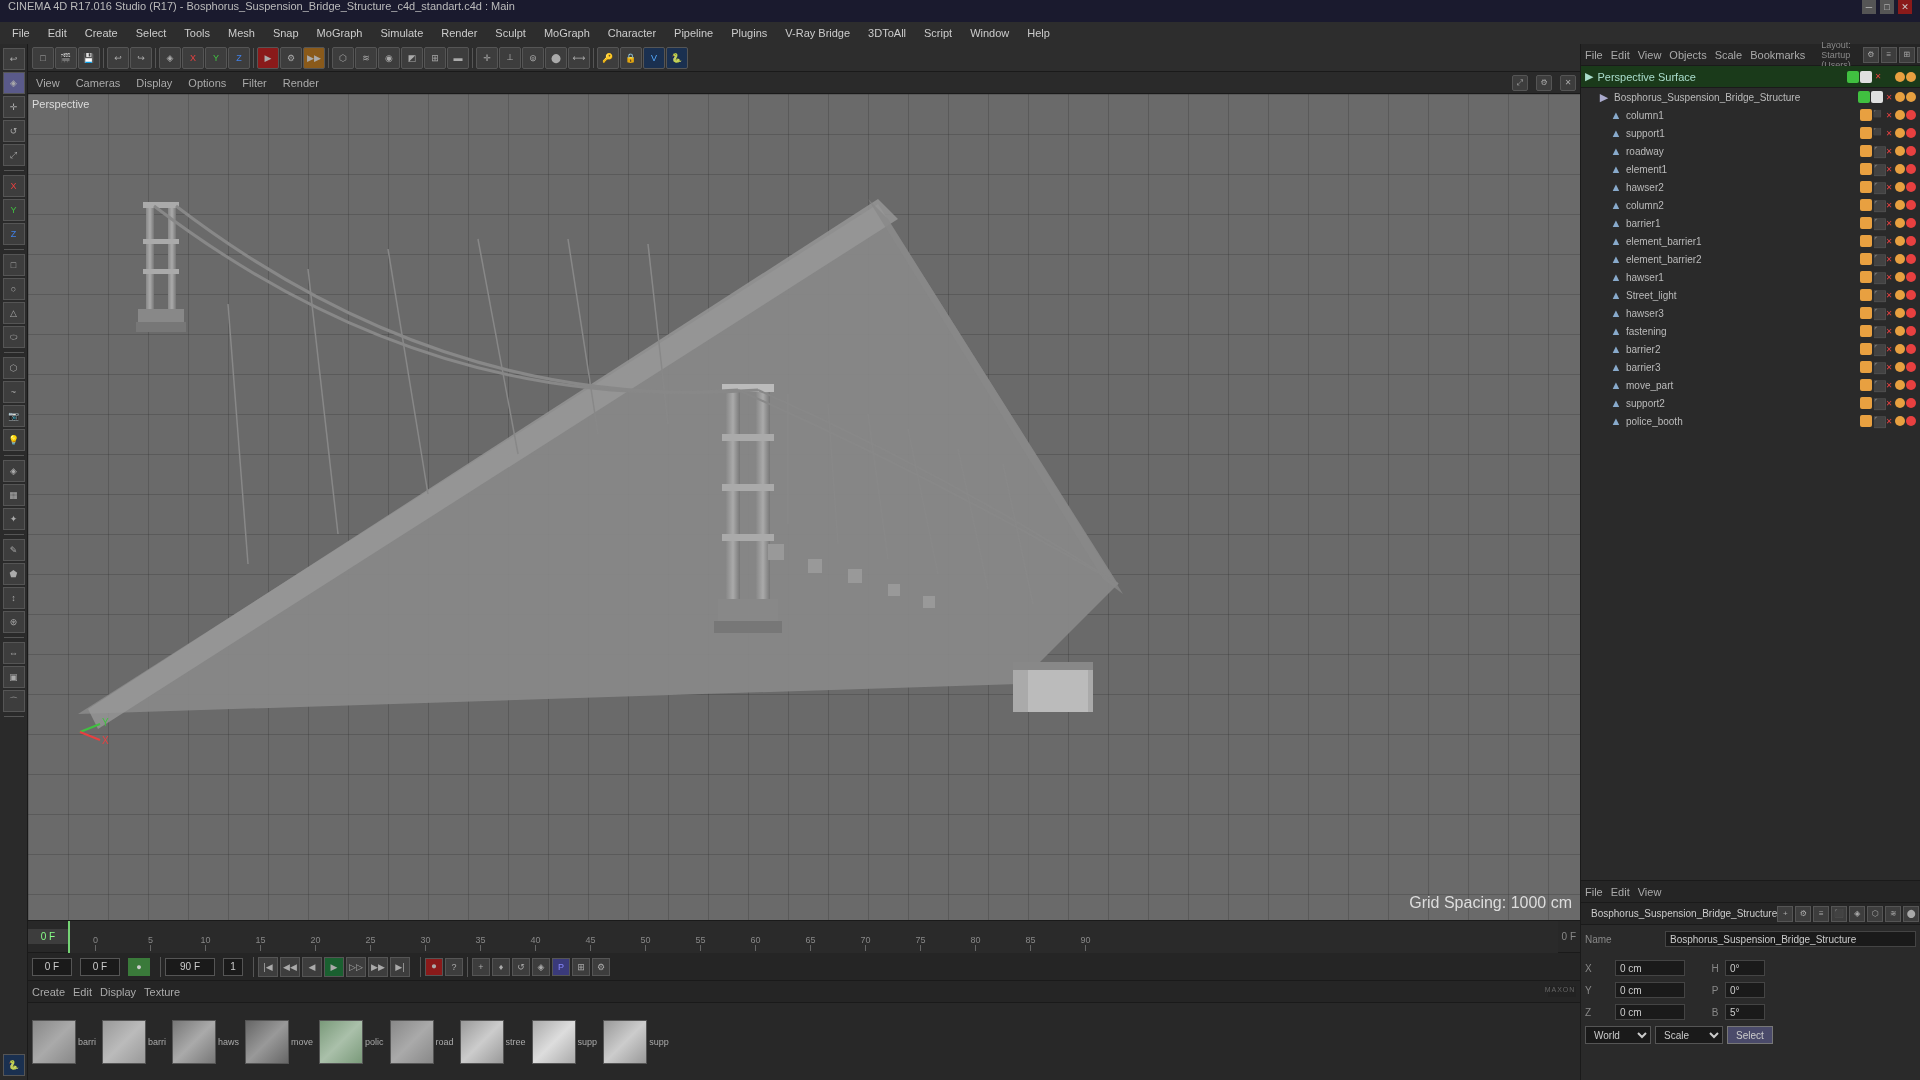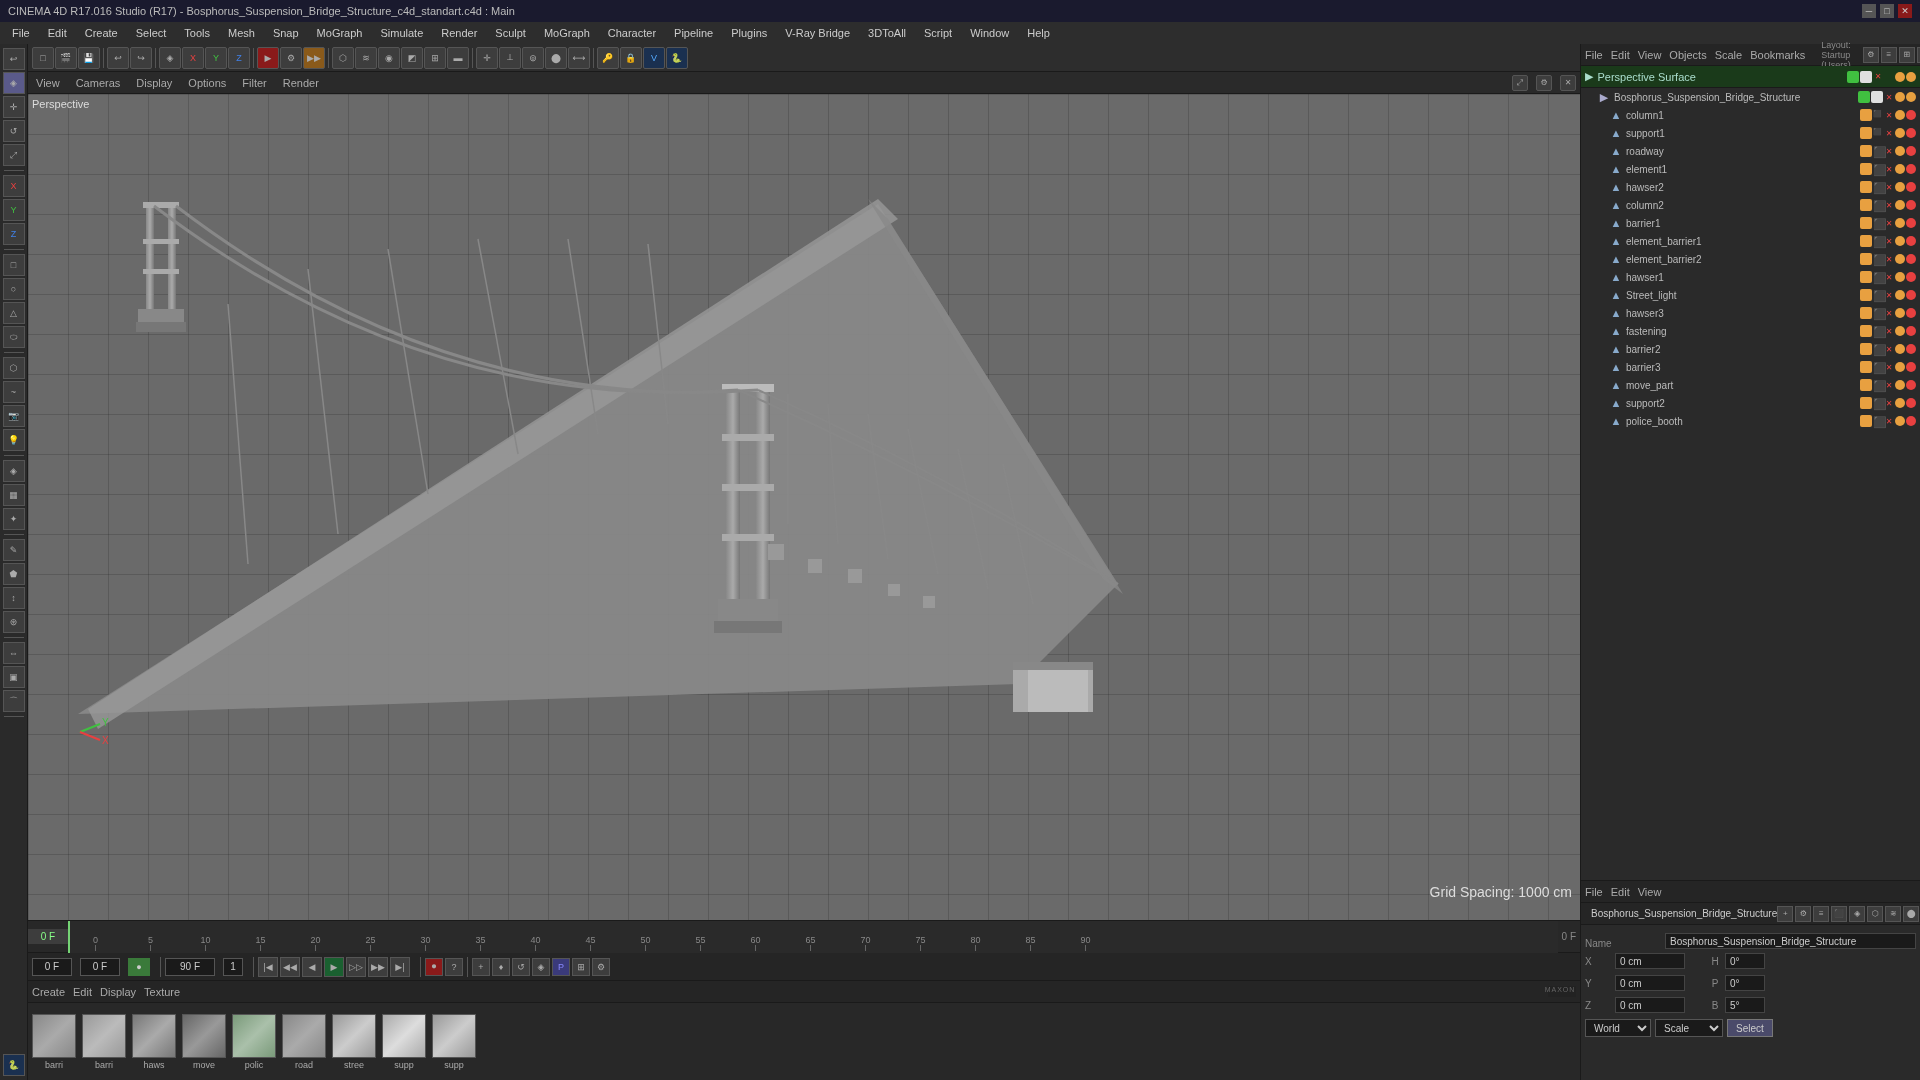--- a/index.html
+++ b/index.html
@@ -1,21 +1,21 @@
 <!DOCTYPE html>
 <html><head>
   <meta charset="utf-8">
   <style>
     * { margin: 0; padding: 0; box-sizing: border-box; }
     body { width: 1920px; height: 1080px; overflow: hidden; background: #3a3a3a; font-family: Arial, sans-serif; font-size: 11px; color: #ccc; }
 
     
     #titlebar {
       width: 100%; height: 22px; background: #1a1a2e;
-      display: flex; align-items: center; justify-content: space-between;
+      display: flex; justify-content: space-between;
       padding: 0 8px; color: #bbb; font-size: 11px;
     }
     #titlebar-controls { display: flex; gap: 4px; }
     #titlebar-controls span {
       width: 14px; height: 14px; background: #555; display: flex; align-items: center; justify-content: center; cursor: pointer; font-size: 9px; color: #ccc;
     }
 
     
     #menubar {
       width: 100%; height: 22px; background: #2d2d2d;
@@ -76,21 +76,21 @@
         linear-gradient(rgba(0,0,0,0.15) 1px, transparent 1px),
         linear-gradient(90deg, rgba(0,0,0,0.15) 1px, transparent 1px);
       background-size: 40px 40px;
     }
 
     .perspective-label {
       position: absolute; top: 4px; left: 4px; color: #ddd; font-size: 11px;
     }
 
     .grid-spacing-label {
-      position: absolute; bottom: 20px; right: 8px; color: #ddd; font-size: 14px;
+      position: absolute; bottom: 8px; right: 8px; color: #ddd; font-size: 16px;
     }
 
     
     #timeline-area {
       height: 32px; background: #282828; border-top: 1px solid #1a1a1a;
       display: flex; align-items: center;
     }
     #timeline-ruler {
       flex: 1; height: 32px; background: #2a2a2a; position: relative; overflow: hidden;
     }
@@ -128,21 +128,21 @@
       height: 100px; background: #282828; border-top: 1px solid #1a1a1a; display: flex; flex-direction: column;
     }
     #materials-toolbar {
       height: 22px; background: #252525; display: flex; align-items: center; padding: 0 4px; gap: 8px; border-bottom: 1px solid #1a1a1a;
     }
     .mat-menu { font-size: 11px; color: #aaa; cursor: pointer; }
     #materials-list {
       flex: 1; display: flex; align-items: center; padding: 4px; gap: 6px; overflow-x: auto;
     }
     .mat-item {
-      display: flex; flex-direction: column; align-items: center; gap: 2px; cursor: pointer;
+      display: flex; align-items: center; gap: 2px; cursor: pointer;
     }
     .mat-swatch {
       width: 44px; height: 44px; border: 1px solid #555;
     }
     .mat-label { font-size: 9px; color: #aaa; }
 
     
     #right-panel {
       width: 340px; background: #2a2a2a; display: flex; flex-direction: column; border-left: 1px solid #1a1a1a;
     }
@@ -928,21 +928,21 @@
           <div class="st-btn">⬛</div>
           <div class="st-btn">◈</div>
           <div class="st-btn">⬡</div>
           <div class="st-btn">≋</div>
           <div class="st-btn">⬤</div>
         </div>
       </div>
 
       <div id="am-content">
 
-        <div style="display:flex;align-items:flex-end;height:20px;margin-bottom:2px;">
+        <div style="display:flex;align-items:center;height:20px;margin-bottom:9px;">
           <span style="width:80px;font-size:10px;color:#888;">Name</span>
           <input class="am-input" style="flex: 1 1 0%;" value="Bosphorus_Suspension_Bridge_Structure">
         </div>
 
         <div class="am-row">
           <span class="am-label">X</span>
           <input class="am-input" value="0 cm" style="">
           <span style="width:20px;"></span>
           <span class="am-coord">H</span>
           <input class="am-input-sm" value="0°" style="">

